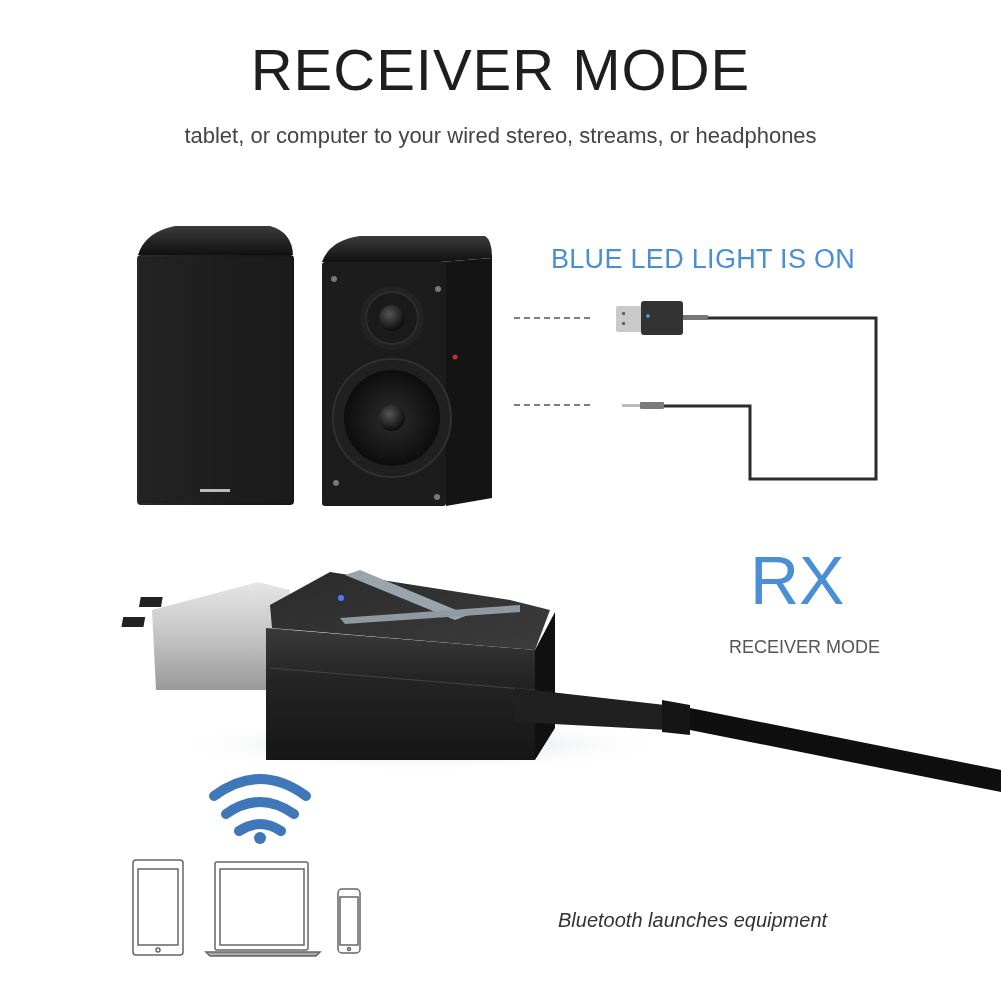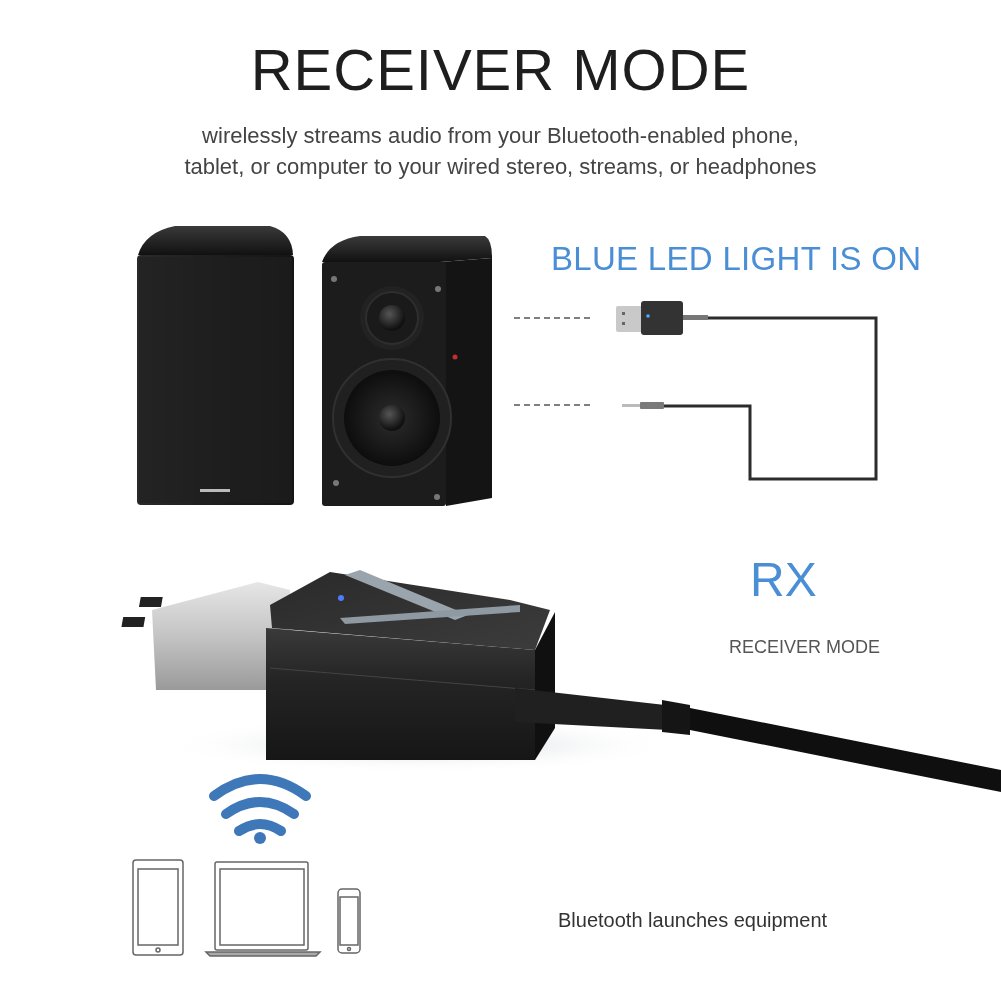--- a/index.html
+++ b/index.html
@@ -1,23 +1,23 @@
 <!DOCTYPE html>
 <html><head>
   <meta charset="utf-8">
   <style>
     html, body { margin: 0; padding: 0; background: #ffffff; }
     body { width: 1001px; height: 1001px; position: relative; overflow: hidden; font-family: "Liberation Sans", sans-serif; }
     .abs { position: absolute; }
     .title { left: 0; top: 38px; width: 1001px; text-align: center; font-size: 58px; color: #1e1e1e; letter-spacing: 1px; font-weight: normal; line-height: 64px; }
     .subtitle { left: 0; top: 120px; width: 1001px; text-align: center; font-size: 22px; color: #444444; line-height: 31px; }
-    .blue-led { left: 551px; top: 242px; font-size: 33px; color: #4a8fd6; line-height: 34px; letter-spacing: 0.3px; }
-    .rx { left: 750px; top: 540px; font-size: 48px; color: #4a8fd6; line-height: 80px; }
+    .blue-led { left: 551px; top: 242px; font-size: 27px; color: #4a8fd6; line-height: 34px; letter-spacing: 0.3px; }
+    .rx { left: 750px; top: 540px; font-size: 68px; color: #4a8fd6; line-height: 80px; }
     .rx-sub { left: 729px; top: 636px; font-size: 18px; color: #555555; line-height: 22px; }
-    .bt-text { left: 558px; top: 907px; font-size: 20px; color: #333333; line-height: 26px; }
+    .bt-text { left: 558px; top: 907px; font-size: 20px; color: #333333; line-height: 26px; font-style: italic; }
     svg { position: absolute; left: 0; top: 0; }
   </style>
 </head>
 <body>
 
 <svg width="1001" height="1001" viewBox="0 0 1001 1001">
   <defs>
     <linearGradient id="spkL" x1="0" y1="0" x2="1" y2="0">
       <stop offset="0" stop-color="#2a2a2a"></stop>
         <stop offset="0.5" stop-color="#1d1d1d"></stop>
@@ -133,19 +133,18 @@
   </g>
   <g fill="none" stroke="#666" stroke-width="1.5">
     <rect x="338" y="889" width="22" height="64" rx="4"></rect>
     <rect x="340" y="897" width="18" height="48"></rect>
     <circle cx="349" cy="949" r="1.5"></circle>
   </g>
 </svg>
 
 <div class="abs title">RECEIVER MODE</div>
 <div class="abs subtitle">
-  <div>wirelessly streams audio from your Bluetooth-enabled phone,</div>
   <div>tablet, or computer to your wired stereo, streams, or headphones</div>
 </div>
 <div class="abs blue-led">BLUE LED LIGHT IS ON</div>
 <div class="abs rx">RX</div>
 <div class="abs rx-sub">RECEIVER MODE</div>
 <div class="abs bt-text">Bluetooth launches equipment</div>
 
 </body></html>

